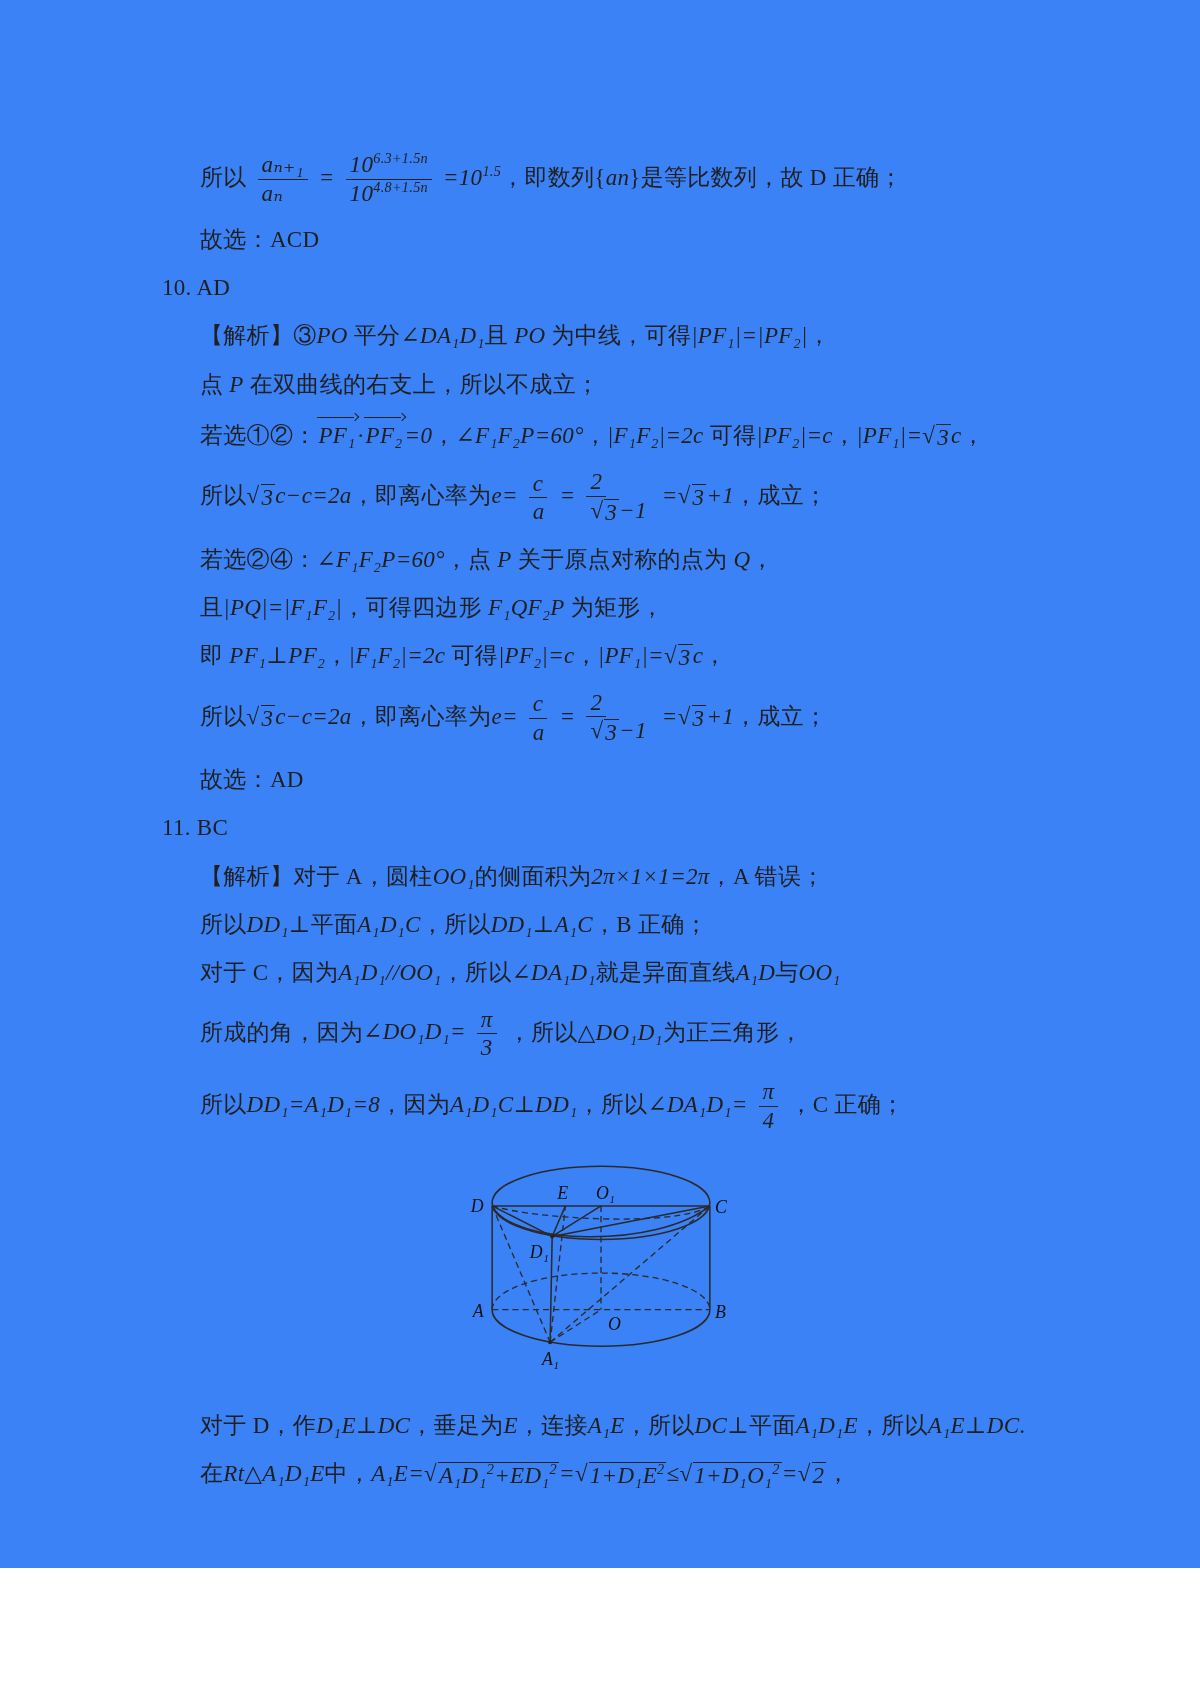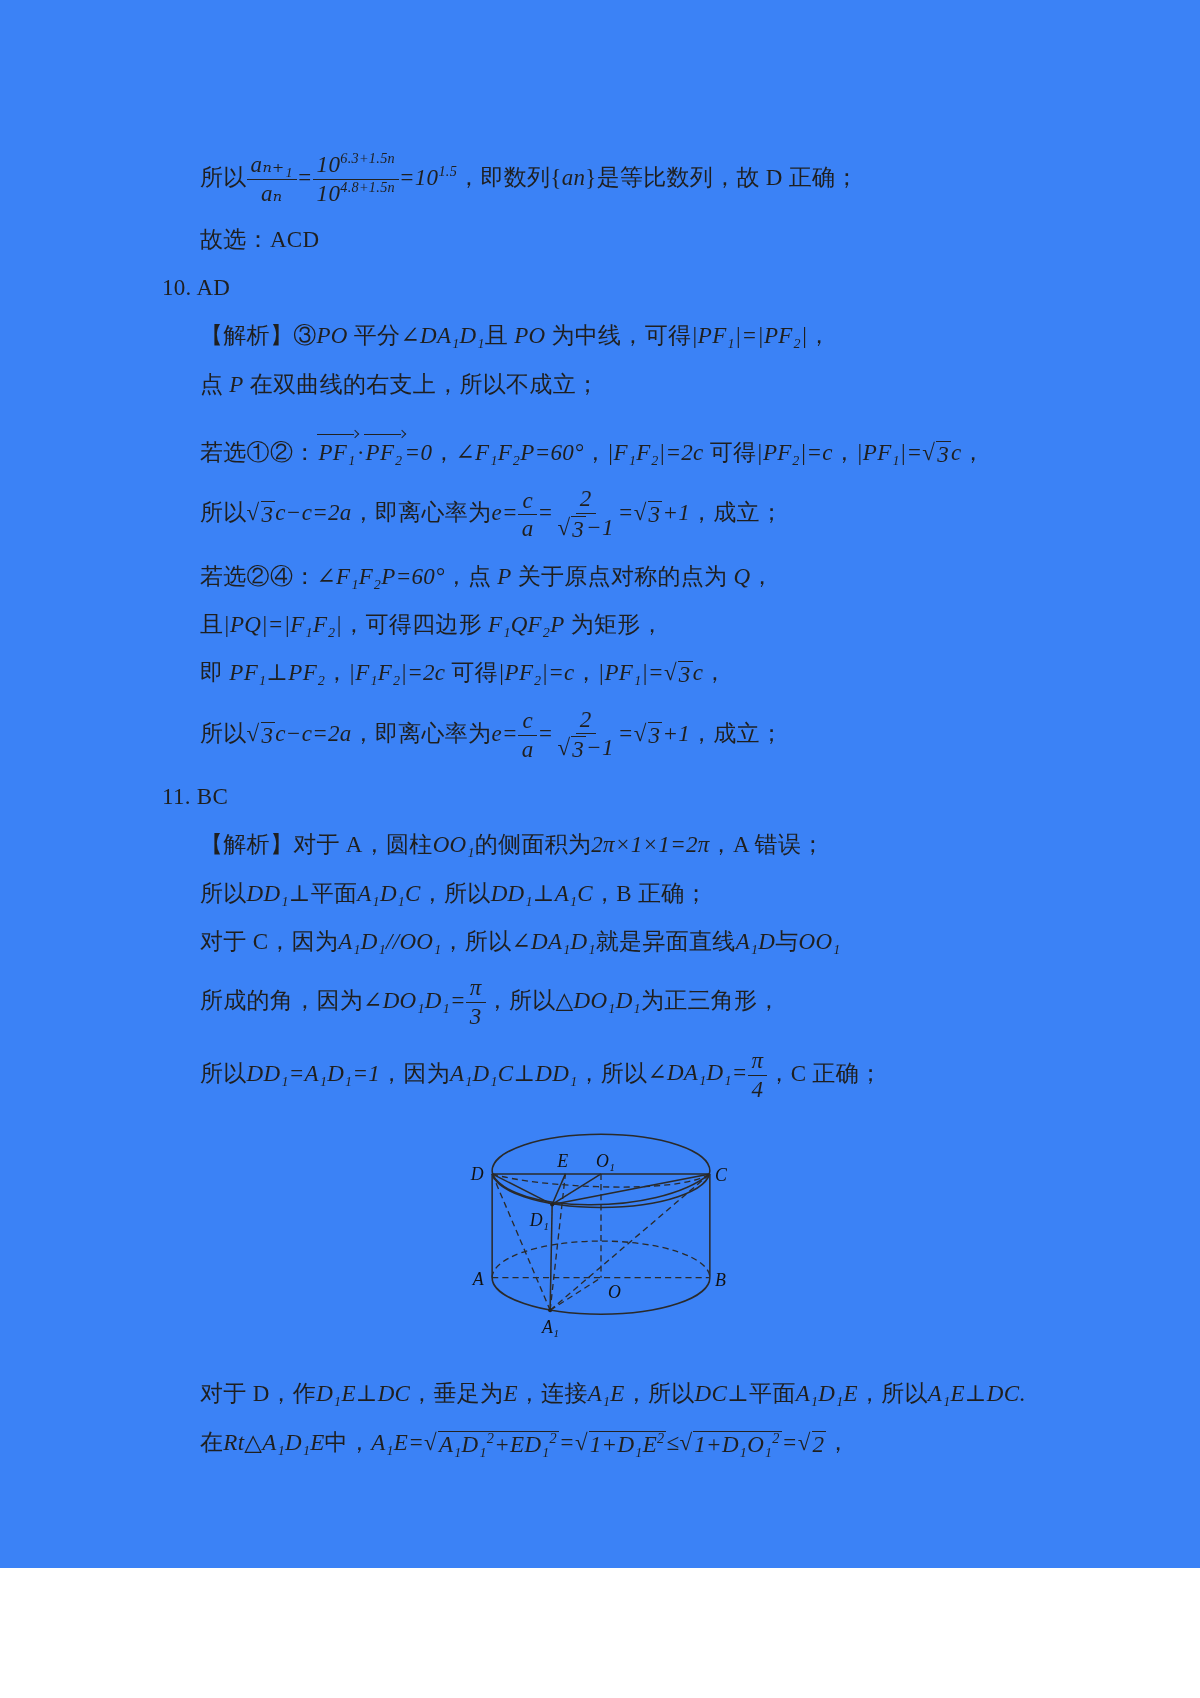--- a/index.html
+++ b/index.html
@@ -19,32 +19,32 @@
     letter-spacing:0.3px;
   }
   .line.item{margin-left:162px;}
   .math{
     font-style:italic;
     font-family:"Liberation Serif","DejaVu Serif",serif;
     white-space:nowrap;
   }
   
   .frac{
-    display:inline-flex;flex-direction:column;align-items:center;
-    vertical-align:middle;margin:0 0;text-align:center;line-height:1.12;
+    display:inline-flex;flex-direction:column;align-items:flex-start;
+    vertical-align:middle;margin:0 11px;text-align:center;line-height:1.12;
   }
   .frac>.num{border-bottom:1.4px solid #222;padding:0 4px 1px;}
   .frac>.den{padding:1px 4px 0;}
   
   .sqrt{display:inline-flex;align-items:flex-start;line-height:1.15;}
   .sqrt>.rad{line-height:1.05;padding-right:1px;}
   .sqrt>.rbar{border-top:1.4px solid #222;padding:0 2px 0 1px;}
   sup{font-size:0.62em;line-height:0;vertical-align:super;}
   
-  .vec{display:inline-block;position:relative;padding:0 2px;margin-top:20px;}
+  .vec{display:inline-block;position:relative;padding:0 2px;margin-top:3px;}
   .vec::before{content:"";position:absolute;left:0;right:4px;top:-4px;border-top:1.3px solid #222;}
   .vec::after{content:"";position:absolute;right:0;top:-7px;width:5px;height:5px;
     border-top:1.3px solid #222;border-right:1.3px solid #222;transform:rotate(45deg);}
   
   .diagram{margin:4px 0 24px 448px;width:306px;}
   .diagram svg{display:block;}
   .diagram text{
     font-family:"Liberation Serif","DejaVu Serif",serif;
     font-style:italic;font-size:17.5px;fill:#111;
   }
@@ -107,29 +107,30 @@
           </span>=<span class="frac">
             <span class="num">2</span>
             <span class="den"><span class="sqrt">
                 <span class="rad">√</span>
                 <span class="rbar">3</span>
               </span>−1</span>
           </span>=<span class="sqrt">
             <span class="rad">√</span>
             <span class="rbar">3</span>
           </span>+1</span>，成立；</div>
+      <div class="line">故选：AD</div>
       <div class="line item">11. BC</div>
       <div class="line">【解析】对于 A，圆柱<span class="math">OO₁</span>的侧面积为<span class="math">2π×1×1=2π</span>，A 错误；</div>
       <div class="line">所以<span class="math">DD₁⊥</span>平面<span class="math">A₁D₁C</span>，所以<span class="math">DD₁⊥A₁C</span>，B 正确；</div>
       <div class="line">对于 C，因为<span class="math">A₁D₁//OO₁</span>，所以<span class="math">∠DA₁D₁</span>就是异面直线<span class="math">A₁D</span>与<span class="math">OO₁</span></div>
       <div class="line">所成的角，因为<span class="math">∠DO₁D₁=<span class="frac">
             <span class="num">π</span>
             <span class="den">3</span>
           </span></span>，所以<span class="math">△DO₁D₁</span>为正三角形，</div>
-      <div class="line">所以<span class="math">DD₁=A₁D₁=1</span>，因为<span class="math">A₁D₁C⊥DD₁</span>，所以<span class="math">∠DA₁D₁=<span class="frac">
+      <div class="line">所以<span class="math">DD₁=A₁D₁=8</span>，因为<span class="math">A₁D₁C⊥DD₁</span>，所以<span class="math">∠DA₁D₁=<span class="frac">
             <span class="num">π</span>
             <span class="den">4</span>
           </span></span>，C 正确；</div>
     <div class="diagram">
       <svg width="306" height="235" viewBox="0 0 300 231">
         <g stroke="#2a2a2a" stroke-width="1.5" fill="none">
 
           <ellipse cx="150" cy="50" rx="107" ry="36"></ellipse>
 
           <path d="M43,53 L257,53"></path>

